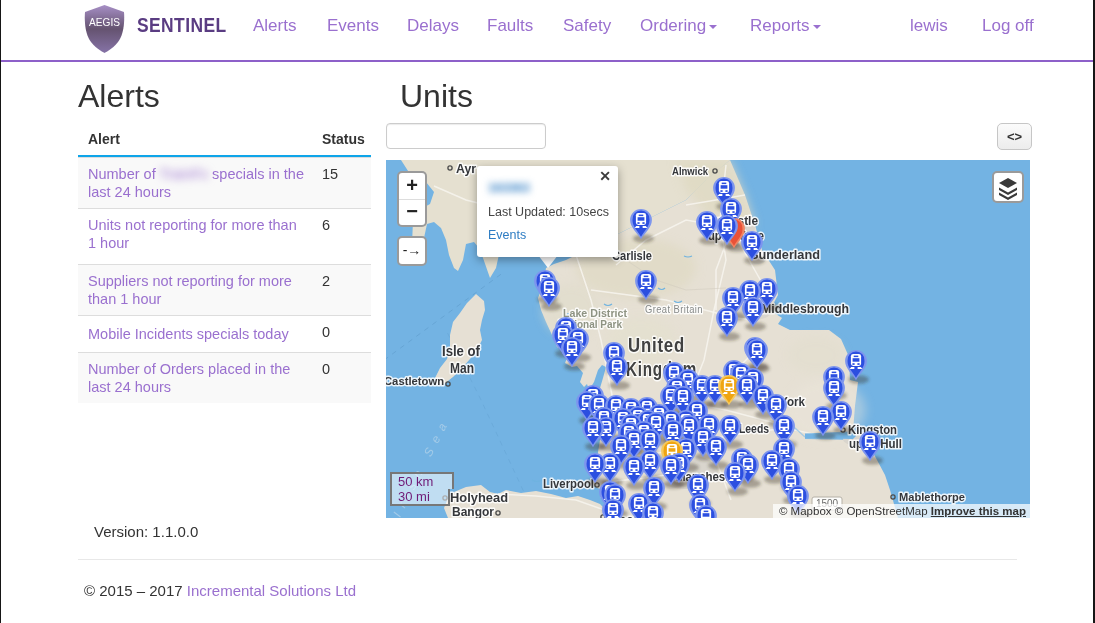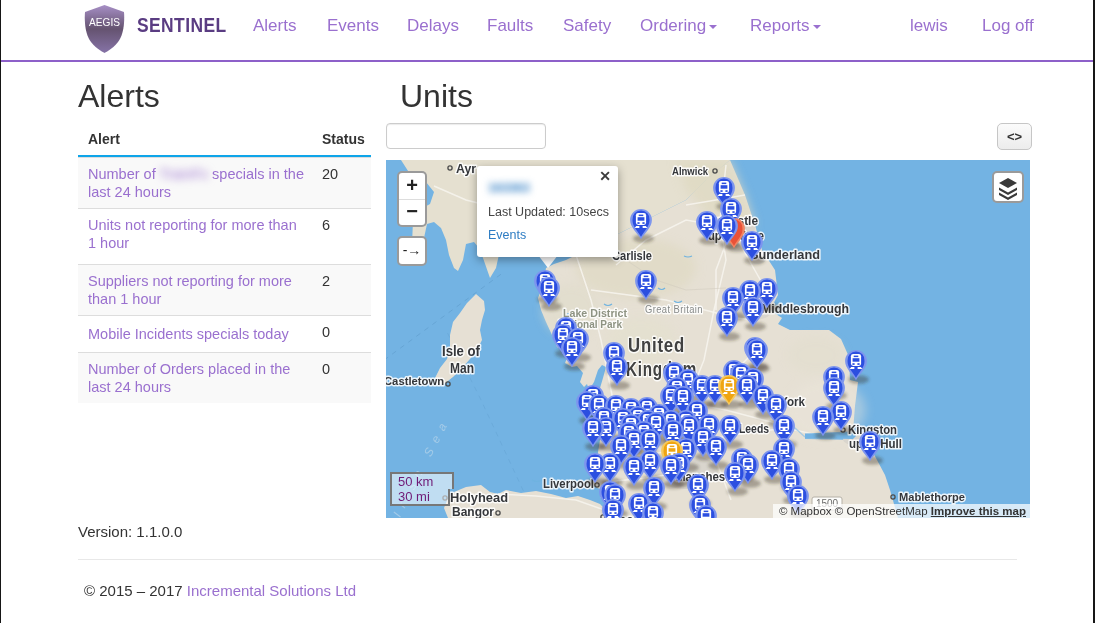--- a/index.html
+++ b/index.html
@@ -61,21 +61,21 @@
   #popup { position:absolute; left:91px; top:6px; width:125px; height:75px; background:#fff;
       border-radius:3px; box-shadow:0 3px 10px rgba(0,0,0,0.35); padding:8px 5px 8px 11px; z-index:20;
       white-space:nowrap; }
   #popup .close { position:absolute; right:7px; top:2px; color:#3c3c3c; font-size:14px; font-weight:bold; }
   #popup .unit { color:#2d7cc3; font-size:12.5px; filter:blur(3.5px); font-weight:bold; margin-top:7px; }
   #popup .lu { color:#444; font-size:12.5px; margin-top:10px; }
   #popup .ev { color:#2d7cc3; font-size:12.5px; margin-top:9px; }
   #ptail { position:absolute; left:152px; top:95px; width:0; height:0; z-index:19;
       border-left:10px solid transparent; border-right:10px solid transparent; border-top:13px solid #fff; }
   
-  #version { position:absolute; left:78px; top:523px; font-size:15px; color:#333; }
+  #version { position:absolute; left:94px; top:523px; font-size:15px; color:#333; }
   #hr { position:absolute; left:78px; top:559px; width:939px; height:1px; background:#e8e8e8; }
   #copyr { position:absolute; left:78px; top:582px; font-size:15px; color:#333;margin-left:6px; }
   #copyr a { color:#9a70cf; text-decoration:none; }
 </style>
 </head>
 <body>
 <div id="edgeL"></div>
 <div id="edgeR"></div>
 <div id="nav">
   <svg id="logo" width="47" height="50" viewBox="0 0 47 50">
@@ -101,21 +101,21 @@
   <span class="navlink" style="left:982px;">Log off</span>
 </div>
 
 <h2 class="pageh" style="left:78px; top:78px;">Alerts</h2>
 <h2 class="pageh" style="left:400px; top:78px;">Units</h2>
 
 <div id="alertsTable">
   <div class="hrow">Alert<span class="st">Status</span></div>
   <div class="arow odd">
       <a>Number of <span class="blurred">TrainFx</span> specials in the last 24 hours</a>
-      <span class="st">20</span>
+      <span class="st">15</span>
     </div>
   <div class="arow tall">
       <a>Units not reporting for more than 1 hour</a>
       <span class="st">6</span>
     </div>
   <div class="arow odd">
       <a>Suppliers not reporting for more than 1 hour</a>
       <span class="st">2</span>
     </div>
   <div class="arow single">

